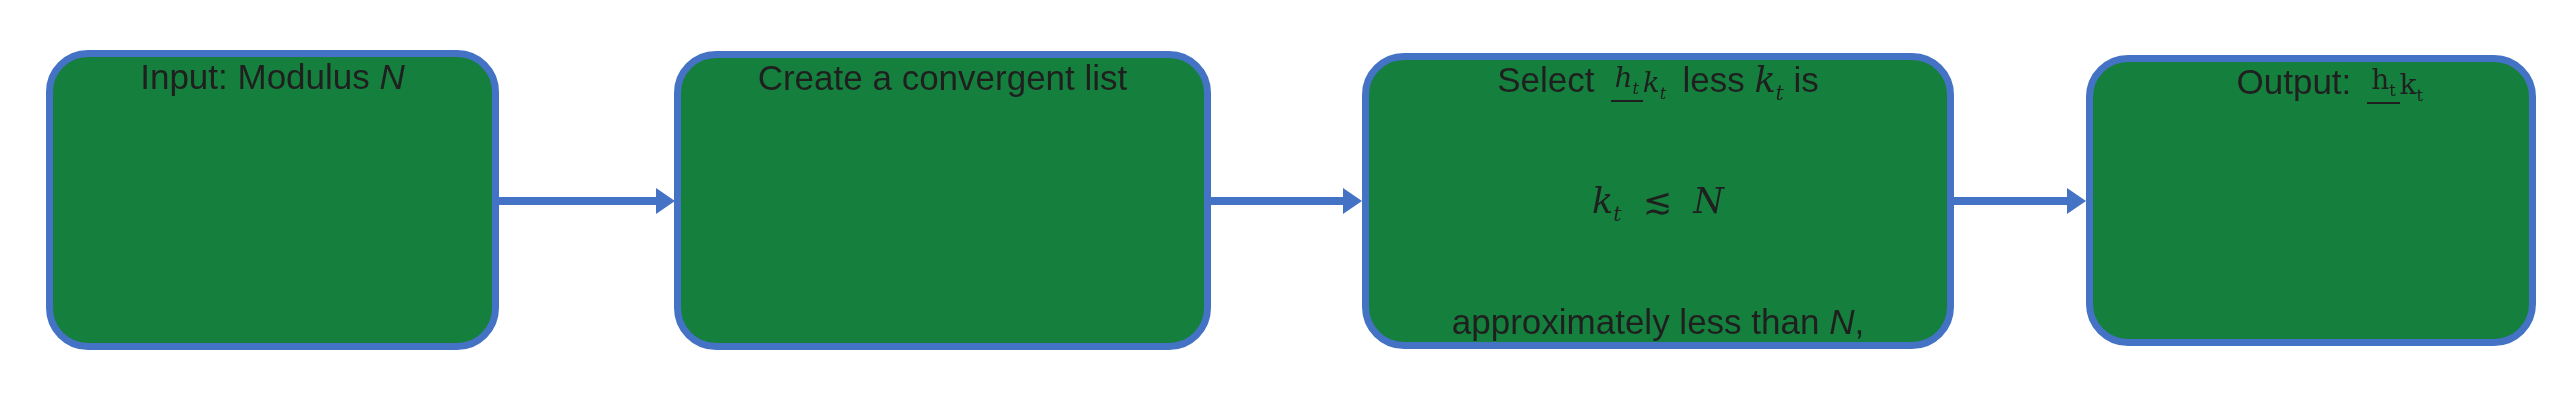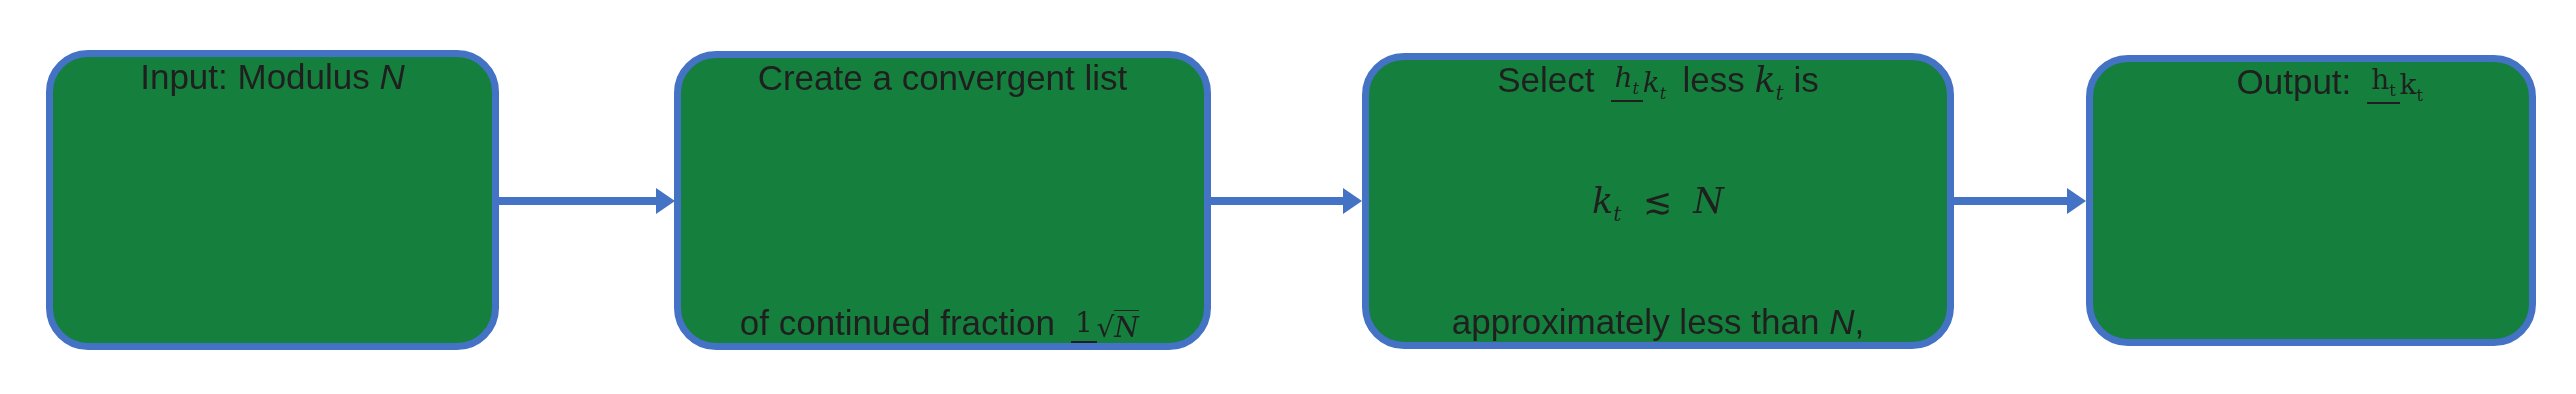--- a/index.html
+++ b/index.html
@@ -77,27 +77,20 @@
 
   <div class="arrow arrow1">
     <div class="arrow-line"></div>
     <div class="arrow-head"></div>
   </div>
 
   <div class="fbox box2">
     <div class="line">
       <span>Create a convergent list</span>
     </div>
-    <div class="line">
-      <span>of continued fraction</span>
-      <span class="frac">
-        <span class="num mu">1</span>
-        <span class="den"><span class="sqrt">√</span><span class="ol mi">N</span></span>
-      </span>
-    </div>
   </div>
 
   <div class="arrow arrow2">
     <div class="arrow-line"></div>
     <div class="arrow-head"></div>
   </div>
 
   <div class="fbox box3">
     <div class="line">
       <span>Select</span>

